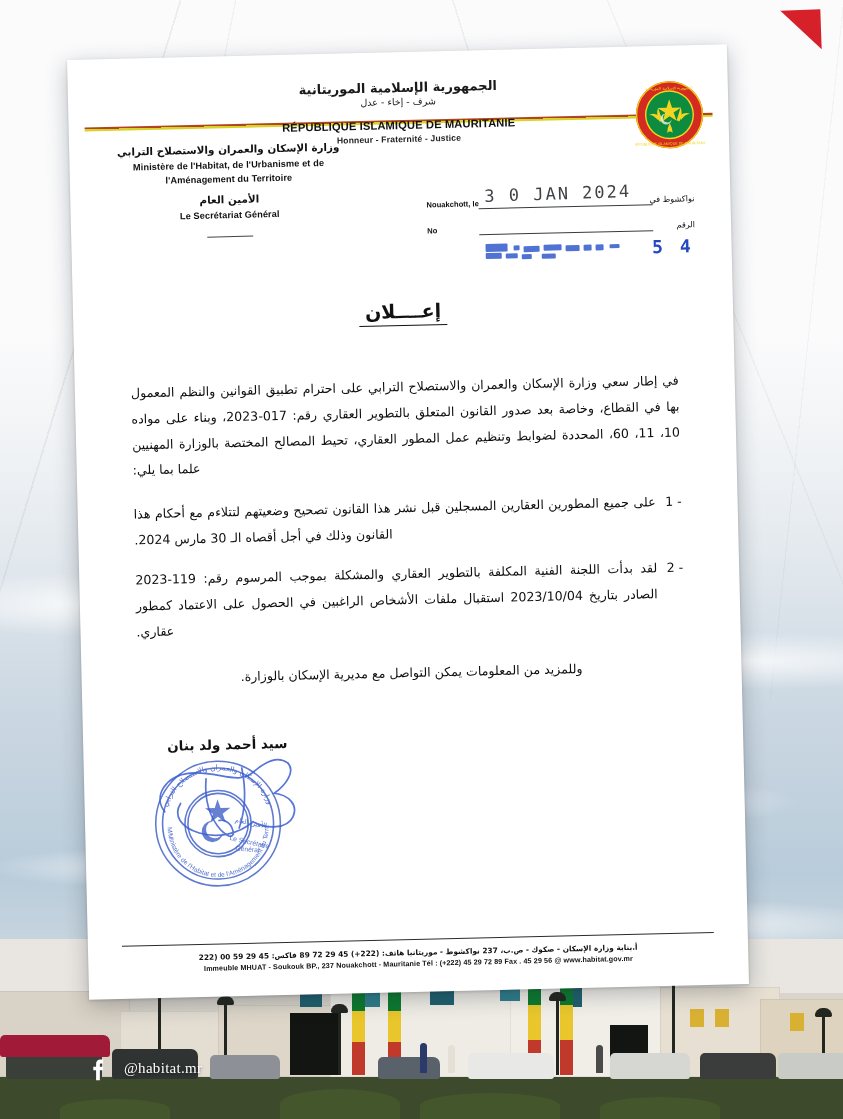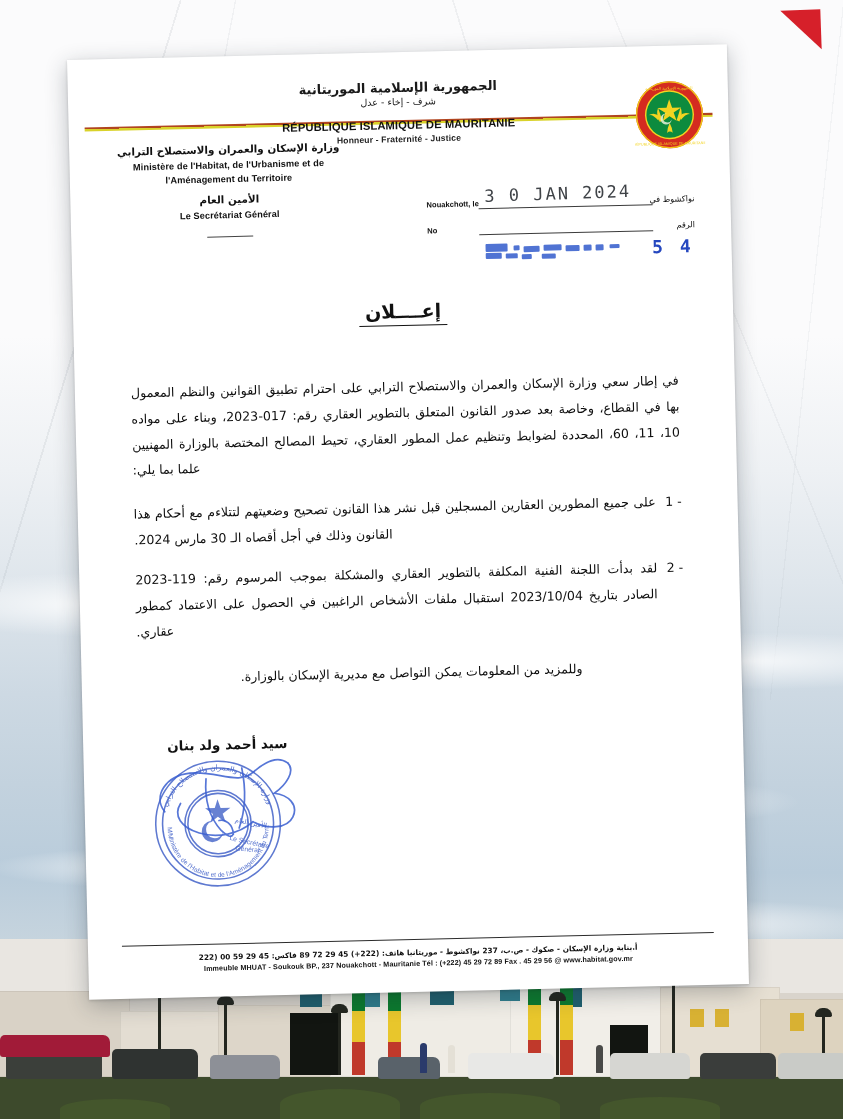--- a/index.html
+++ b/index.html
@@ -597,15 +597,23 @@
       <div class="doc-footer">
         <div class="footer-rule"></div>
         <div class="foot-ar">أ.بناية وزارة الإسكان - صكوك - ص.ب، 237 نواكشوط - موريتانيا هاتف: (222+) 45 29 72 89 فاكس: 45 29 59 00 (222</div>
         <div class="foot-fr">Immeuble MHUAT - Soukouk BP., 237 Nouakchott - Mauritanie Tél : (+222) 45 29 72 89 Fax . 45 29 56 @ www.habitat.gov.mr</div>
       </div>
 
     </div>
   </div>
 
   <div class="social">
+    <div class="social-row">
+      <span class="ic">
+        <svg viewBox="0 0 32 32" width="30" height="30">
+          <path fill="#ffffff" d="M20.5 11.2h-2.7c-.5 0-.9.4-.9 1v2.4h3.6l-.5 3.9h-3.1V29h-4V18.5h-3v-3.9h3v-2.9c0-2.8 1.7-4.7 4.6-4.7h3v4.2z"></path>
+        </svg>
+      </span>
+      <span class="txt">@habitat.mr</span>
+    </div>
   </div>
 
 </div>
 
 </body></html>

